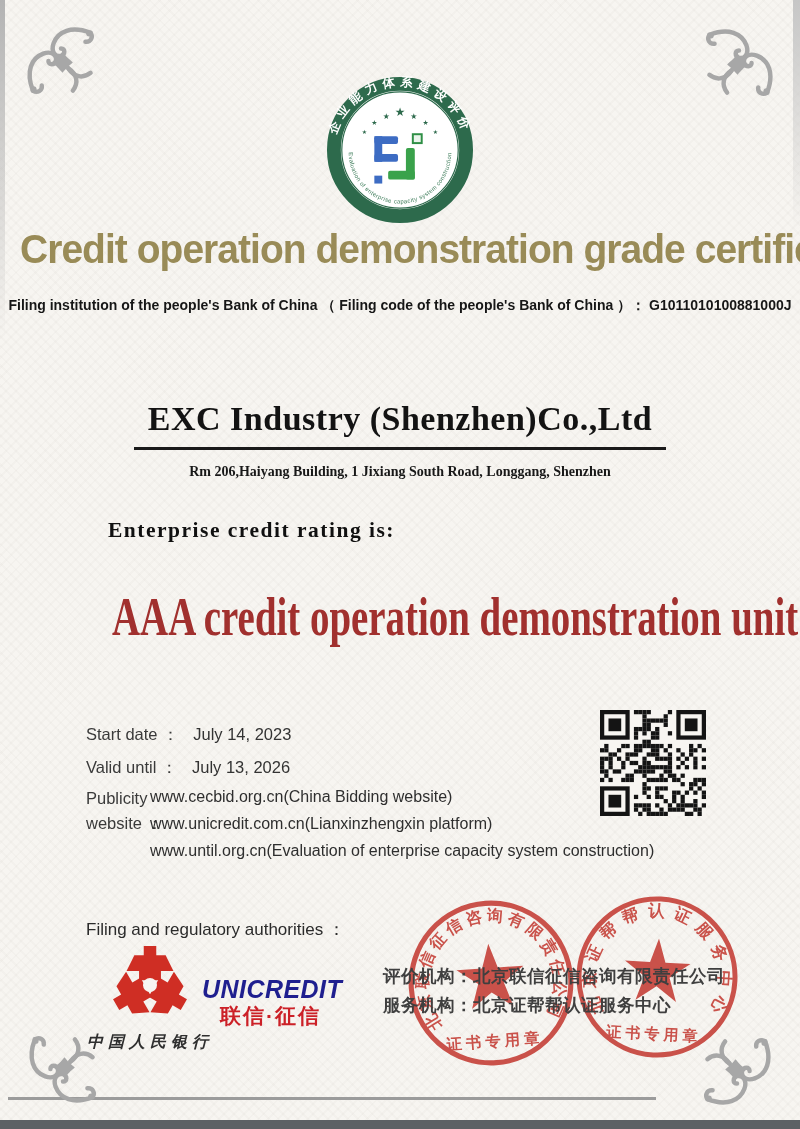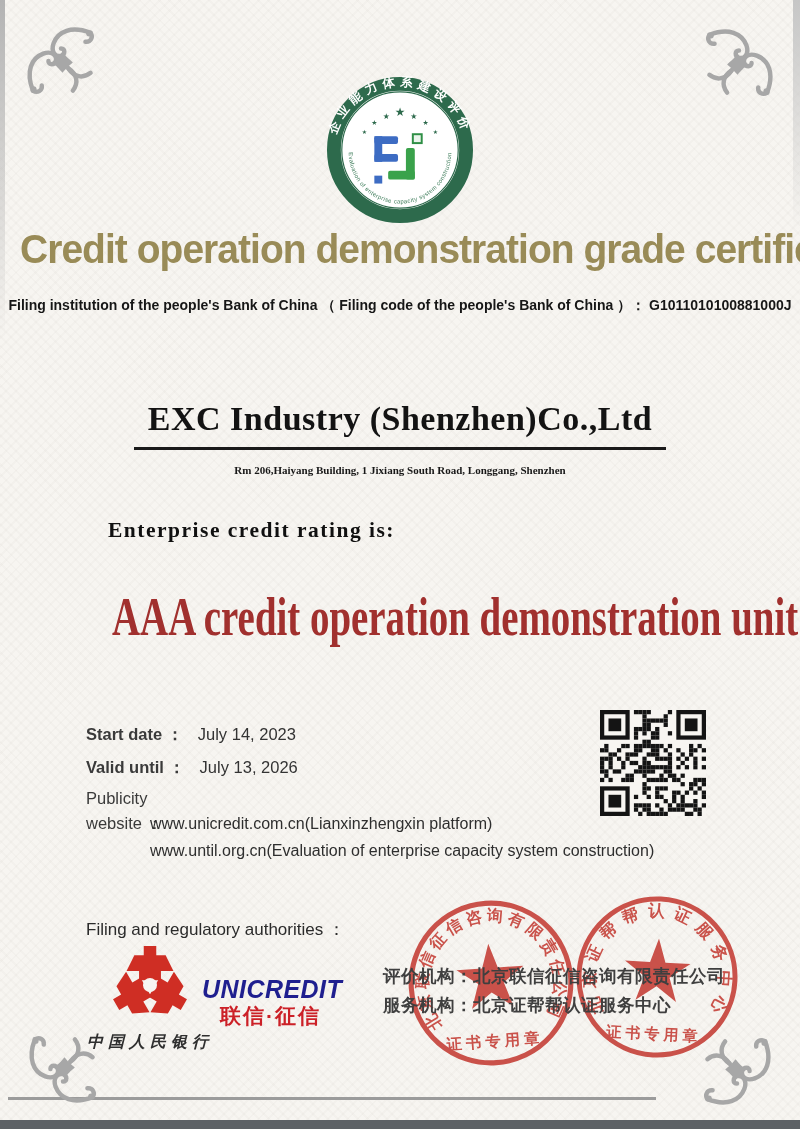--- a/index.html
+++ b/index.html
@@ -36,30 +36,30 @@
   .filing{top:297px;font-size:14px;font-weight:700;color:#161616;white-space:nowrap;}
 
   .certline{top:344px;font-family:"Liberation Serif",serif;font-size:21px;font-weight:700;color:#111;letter-spacing:1px;}
   .certline .val{margin-left:18px;letter-spacing:.5px;}
 
   .company{top:400px;}
   .company span{
     display:inline-block;font-family:"Liberation Serif",serif;font-size:34px;font-weight:700;color:#131313;
     border-bottom:3px solid #1a1a1a;padding:0 14px 9px 14px;letter-spacing:.5px;
   }
-  .address{top:464px;font-family:"Liberation Serif",serif;font-size:11px;font-weight:700;color:#181818;}
+  .address{top:464px;font-family:"Liberation Serif",serif;font-size:14px;font-weight:700;color:#181818;}
 
   .rating-label{left:108px;top:518px;font-family:"Liberation Serif",serif;font-size:21.5px;font-weight:700;letter-spacing:1.5px;color:#101010;}
   .rating-value{
     top:586px;font-family:"Liberation Serif",serif;font-size:54px;font-weight:700;color:#a1302e;
     white-space:nowrap;transform:scaleX(.72);transform-origin:center;
   }
 
   .inforow{left:86px;font-size:16.5px;color:#3a3a3a;}
-  .inforow .lbl{display:inline-block;font-weight:bold;}
+  .inforow .lbl{display:inline-block;}
   .inforow .val{margin-left:10px;color:#333;}
   .row-start{top:724px;}
   .row-valid{top:757px;}
   .pub-label{left:86px;top:786px;width:100px;font-size:16.5px;color:#3a3a3a;line-height:25px;}
   .site{left:150px;font-size:16px;color:#2e2e2e;white-space:nowrap;}
   .site-1{top:788px;}
   .site-2{top:815px;}
   .site-3{top:842px;}
 
   .qr{left:600px;top:710px;width:106px;height:106px;}
@@ -193,20 +193,21 @@
 
   <div class="abs inforow row-start">
     <span class="lbl">Start date ：</span>
     <span class="val">July 14, 2023</span>
   </div>
   <div class="abs inforow row-valid">
     <span class="lbl">Valid until ：</span>
     <span class="val">July 13, 2026</span>
   </div>
   <div class="abs pub-label">Publicity website ：</div>
+  <div class="abs site site-1">www.cecbid.org.cn(China Bidding website)</div>
   <div class="abs site site-2">www.unicredit.com.cn(Lianxinzhengxin platform)</div>
   <div class="abs site site-3">www.until.org.cn(Evaluation of enterprise capacity system construction)</div>
 
   <svg id="qr" class="abs qr" viewBox="0 0 100 100">
     <rect x="0" y="0" width="100" height="100" fill="#f7f5f1"></rect>
     <g id="qrg" fill="#141414">
         <rect x="32" y="0" width="4" height="4"></rect>
         <rect x="36" y="0" width="4" height="4"></rect>
         <rect x="40" y="0" width="4" height="4"></rect>
         <rect x="44" y="0" width="4" height="4"></rect>

